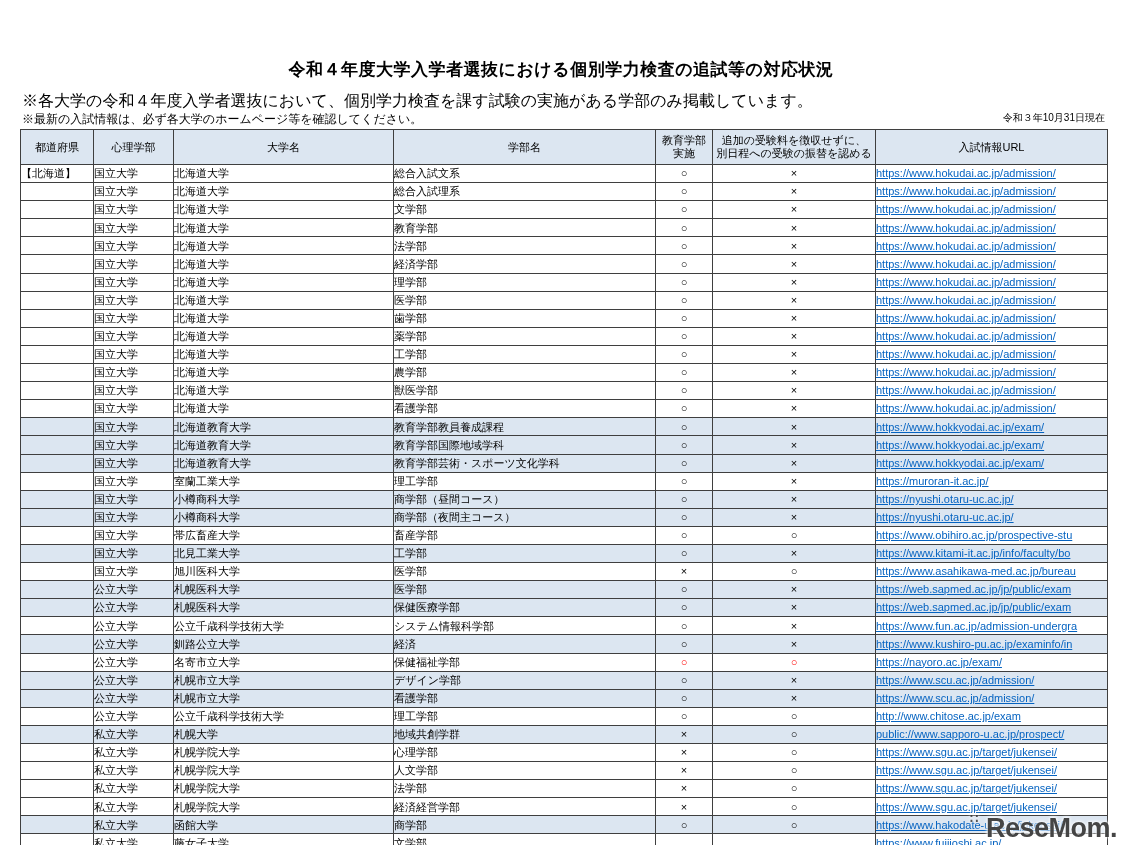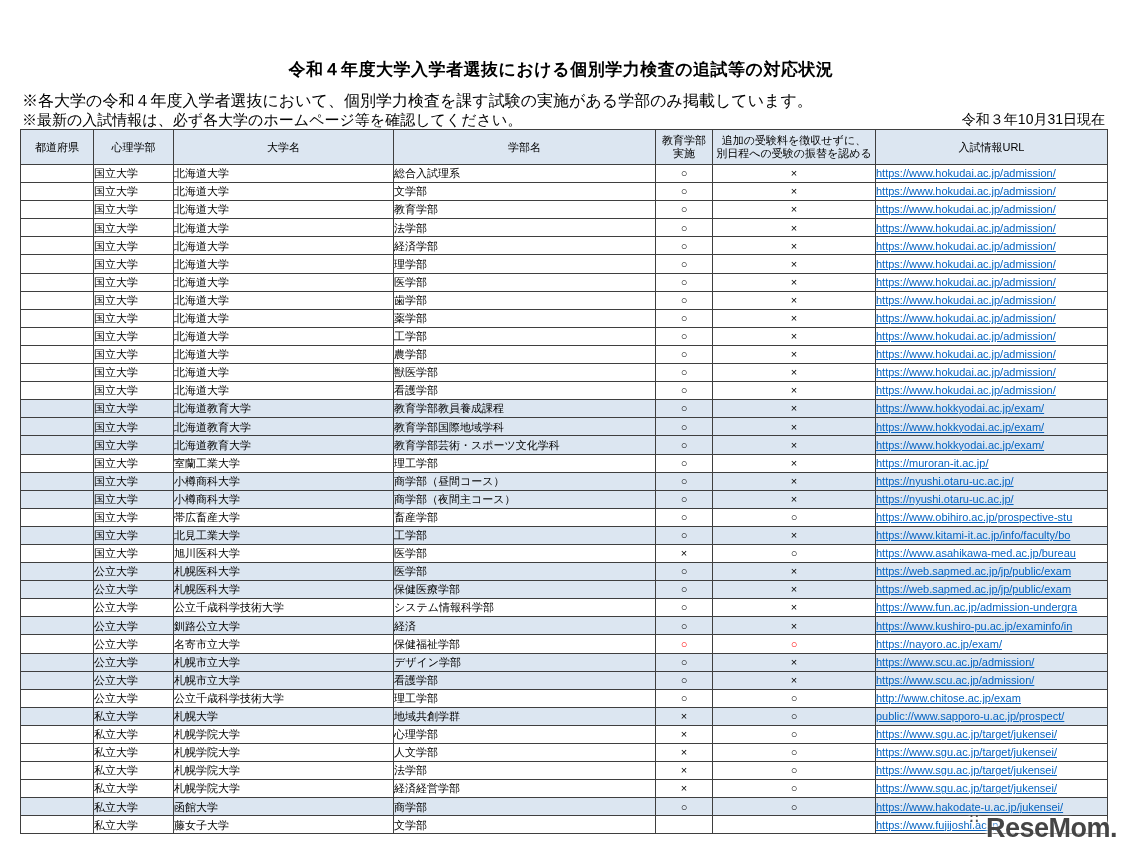--- a/index.html
+++ b/index.html
@@ -2,22 +2,22 @@
 <html><head>
 <meta charset="utf-8">
 <style>
   html,body { margin:0; padding:0; background:#ffffff; }
   body { width:1122px; height:845px; overflow:hidden; position:relative;
          font-family:"Liberation Sans", sans-serif; color:#000; }
 
   .title { position:absolute; top:58px; left:0; width:1122px; text-align:center;
            font-size:17px; font-weight:bold; letter-spacing:0.5px; }
   .note1 { position:absolute; top:91px; left:22px; font-size:16px; }
-  .note2 { position:absolute; top:111px; left:22px; font-size:15px; }
-  .asof  { position:absolute; top:111px; right:17px; font-size:14px; }
+  .note2 { position:absolute; top:111px; left:22px; font-size:12px; }
+  .asof  { position:absolute; top:111px; right:17px; font-size:10px; }
 
   table.data { position:absolute; top:129px; left:20px; width:1087px;
                border-collapse:collapse; table-layout:fixed; }
   table.data th, table.data td {
       border:1px solid #3f3f3f; font-size:11px; font-weight:normal;
       padding:0; vertical-align:middle; line-height:1.15; }
   thead th { height:34px; background:#dce6f1; text-align:center;
              white-space:pre-line; padding:0 2px; }
   tbody tr { height:18.1px; }
   tbody td { overflow:hidden; white-space:nowrap; background:#fff; }
@@ -61,20 +61,29 @@
       <th>学部名</th>
       <th>教育学部
 実施</th>
       <th>追加の受験料を徴収せずに、
 別日程への受験の振替を認める</th>
       <th>入試情報URL</th>
     </tr>
   </thead>
   <tbody>
       <tr>
+        <td class="p">【北海道】</td>
+        <td class="l">国立大学</td>
+        <td class="l">北海道大学</td>
+        <td class="l">総合入試文系</td>
+        <td class="c">○</td>
+        <td class="c">×</td>
+        <td class="url"><a class="link">https://www.hokudai.ac.jp/admission/</a></td>
+      </tr>
+      <tr>
         <td class="p"></td>
         <td class="l">国立大学</td>
         <td class="l">北海道大学</td>
         <td class="l">総合入試理系</td>
         <td class="c">○</td>
         <td class="c">×</td>
         <td class="url"><a class="link">https://www.hokudai.ac.jp/admission/</a></td>
       </tr>
       <tr>
         <td class="p"></td>

